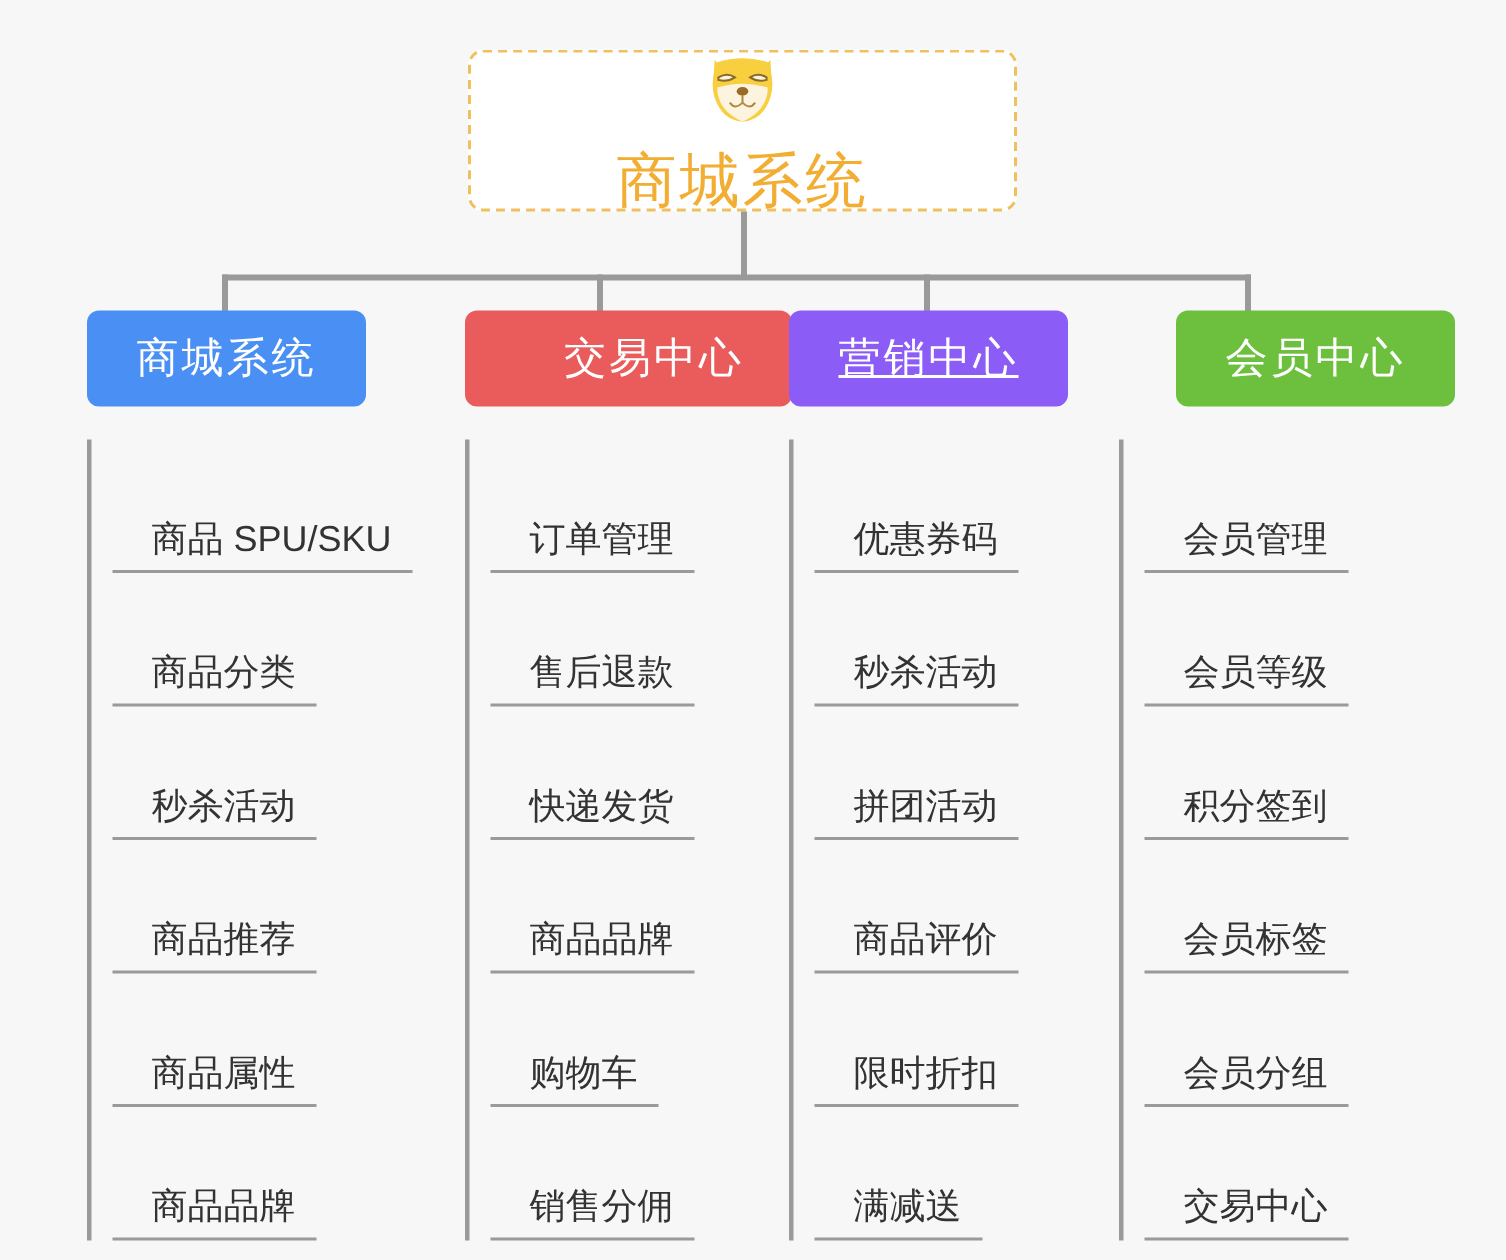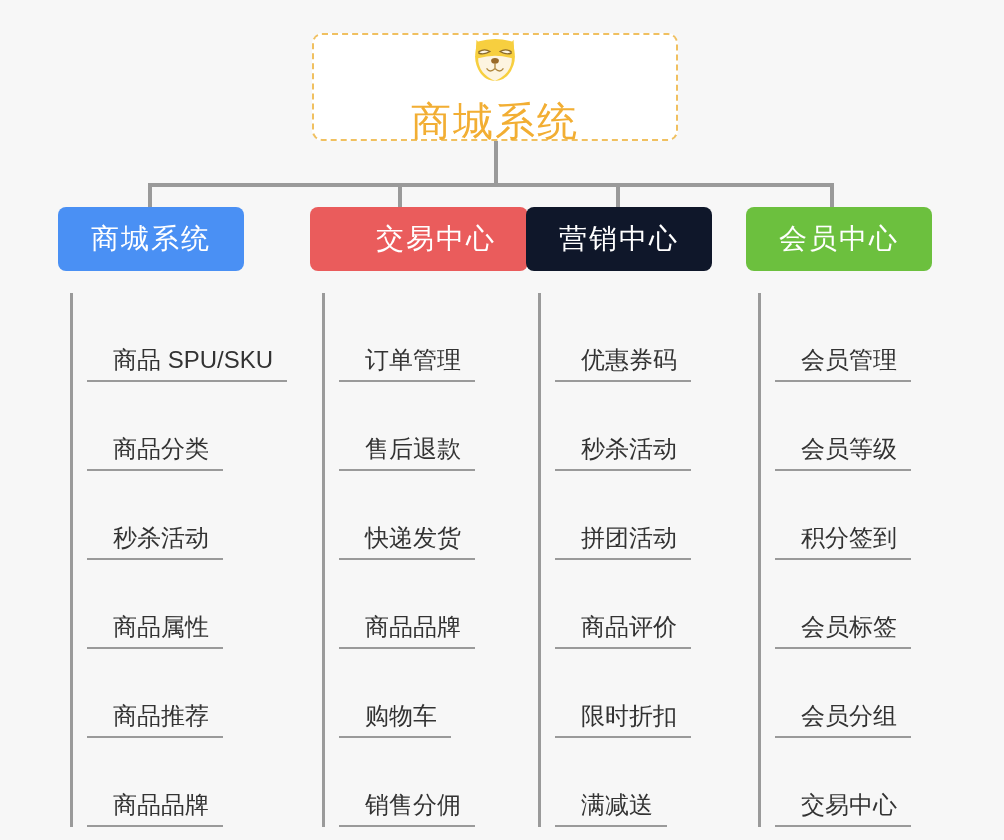--- a/index.html
+++ b/index.html
@@ -103,21 +103,20 @@
   .col-1 .cat-box { width: 184px; padding-left: 34px; }
   .col-2 .cat-box { width: 186px; }
   .col-3 .cat-box { width: 186px; }
 
   
   .leaf-stack {
     position: relative;
     margin-top: 22px;
     padding-left: 14px;
     border-left: 3px solid #9a9a9a;
-    margin-left: 12px;
   }
   .leaf-row {
     height: 89px;
     display: flex;
     align-items: flex-end;
     box-sizing: border-box;
   }
   .leaf-label {
     display: inline-block;
     font-size: 24px;
@@ -166,24 +165,24 @@
       <div class="leaf-row">
           <span class="leaf-label">商品 SPU/SKU</span>
         </div>
       <div class="leaf-row">
           <span class="leaf-label">商品分类</span>
         </div>
       <div class="leaf-row">
           <span class="leaf-label">秒杀活动</span>
         </div>
       <div class="leaf-row">
+          <span class="leaf-label">商品推荐</span>
+        </div>
+      <div class="leaf-row">
           <span class="leaf-label">商品属性</span>
-        </div>
-      <div class="leaf-row">
-          <span class="leaf-label">商品推荐</span>
         </div>
       <div class="leaf-row">
           <span class="leaf-label">商品品牌</span>
         </div>
     </div>
   </div>
 
   <div class="column col-1">
     <div class="cat-box" style="background: rgb(234, 92, 92);">
       <span>交易中心</span>
@@ -204,21 +203,21 @@
       <div class="leaf-row">
           <span class="leaf-label">购物车</span>
         </div>
       <div class="leaf-row">
           <span class="leaf-label">销售分佣</span>
         </div>
     </div>
   </div>
 
   <div class="column col-2">
-    <div class="cat-box" style="background: #0f172a;">
+    <div class="cat-box" style="background: #8b5cf6; text-decoration: underline;">
       <span>营销中心</span>
     </div>
     <div class="leaf-stack">
       <div class="leaf-row">
           <span class="leaf-label">优惠券码</span>
         </div>
       <div class="leaf-row">
           <span class="leaf-label">秒杀活动</span>
         </div>
       <div class="leaf-row">
@@ -230,21 +229,21 @@
       <div class="leaf-row">
           <span class="leaf-label">限时折扣</span>
         </div>
       <div class="leaf-row">
           <span class="leaf-label">满减送</span>
         </div>
     </div>
   </div>
 
   <div class="column col-3">
-    <div class="cat-box" style="background: rgb(108, 192, 62);">
+    <div class="cat-box" style="background: rgb(108, 192, 62); margin-left: 38px;">
       <span>会员中心</span>
     </div>
     <div class="leaf-stack">
       <div class="leaf-row">
           <span class="leaf-label">会员管理</span>
         </div>
       <div class="leaf-row">
           <span class="leaf-label">会员等级</span>
         </div>
       <div class="leaf-row">

